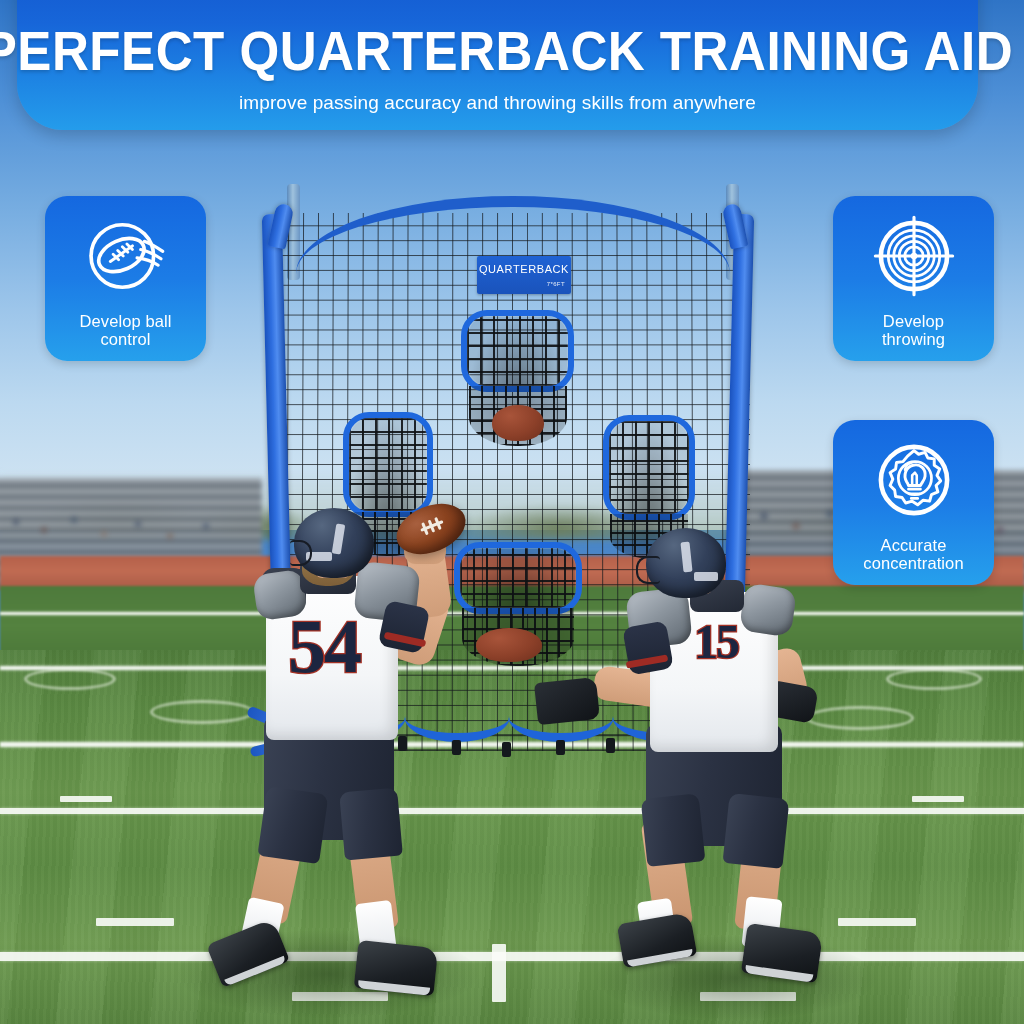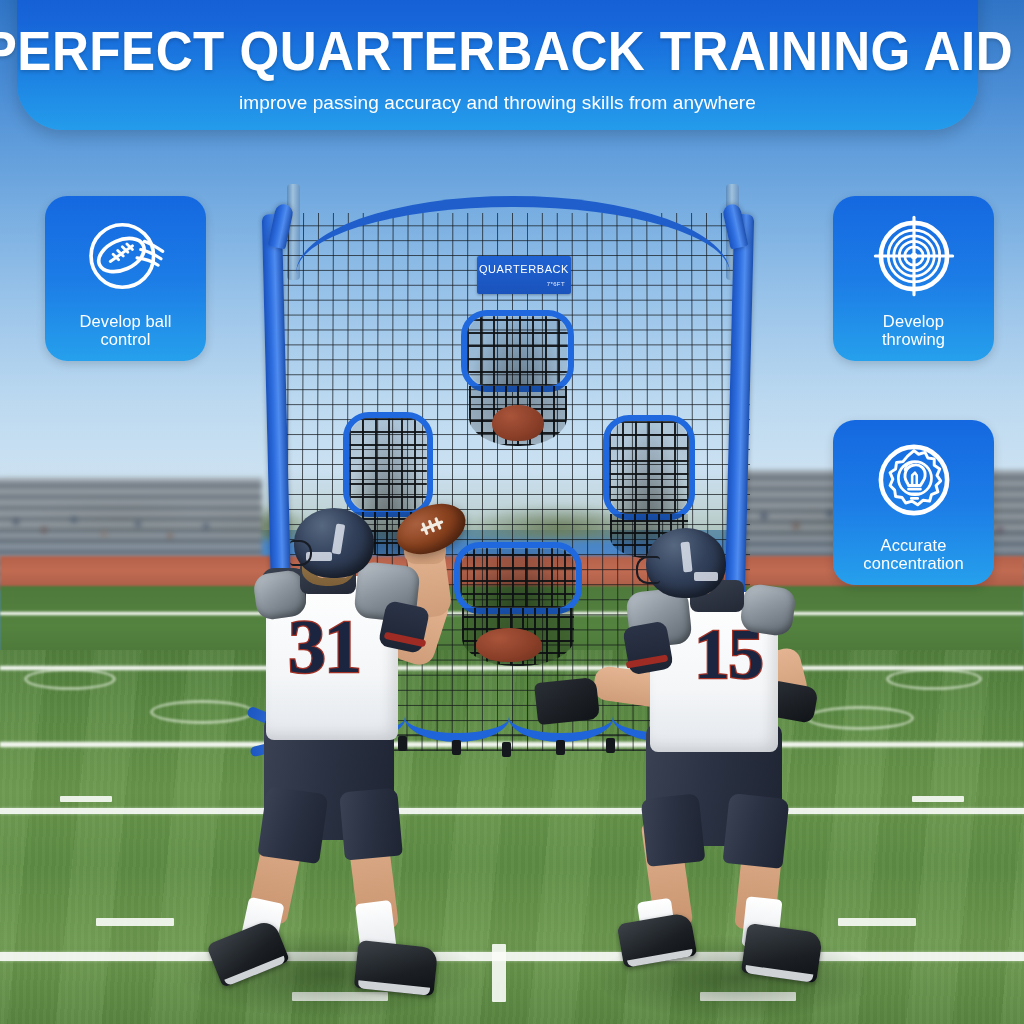--- a/index.html
+++ b/index.html
@@ -581,21 +581,21 @@
       </div>
       <div class="cleat" style="left:356px;top:944px;width:80px;height:48px;transform:rotate(6deg);">
         <div class="cleat-sole" style="left:4px;bottom:0;width:72px;height:8px;"></div>
       </div>
 
       <div class="pants" style="left:264px;top:716px;width:130px;height:124px;"></div>
       <div class="pants" style="left:262px;top:790px;width:62px;height:70px;transform:rotate(8deg);"></div>
       <div class="pants" style="left:342px;top:790px;width:58px;height:68px;transform:rotate(-5deg);"></div>
 
       <div class="jersey" style="left:266px;top:576px;width:132px;height:164px;"></div>
-      <div class="number" style="left:288px;top:608px;font-size:76px;">31</div>
+      <div class="number" style="left:288px;top:608px;font-size:76px;">54</div>
 
       <div class="pad-dark" style="left:262px;top:568px;width:44px;height:44px;"></div>
       <div class="shoulder-pad" style="left:255px;top:572px;width:50px;height:46px;transform:rotate(-8deg);"></div>
       <div class="shoulder-pad" style="left:356px;top:564px;width:62px;height:56px;transform:rotate(6deg);"></div>
       <div class="pad-dark" style="left:300px;top:560px;width:56px;height:34px;border-radius:8px;"></div>
       <div class="sleeve" style="left:382px;top:604px;width:44px;height:46px;transform:rotate(12deg);"></div>
       <div class="sleeve-red" style="left:384px;top:636px;width:42px;height:7px;transform:rotate(12deg);"></div>
 
       <div class="hair" style="left:302px;top:552px;width:52px;height:34px;"></div>
       <div class="neck" style="left:316px;top:552px;width:34px;height:26px;"></div>
@@ -623,21 +623,21 @@
       </div>
       <div class="cleat" style="left:744px;top:928px;width:76px;height:50px;transform:rotate(8deg);">
         <div class="cleat-sole" style="left:4px;bottom:0;width:68px;height:8px;"></div>
       </div>
 
       <div class="pants" style="left:646px;top:724px;width:136px;height:122px;"></div>
       <div class="pants" style="left:644px;top:796px;width:58px;height:68px;transform:rotate(-6deg);"></div>
       <div class="pants" style="left:726px;top:796px;width:60px;height:70px;transform:rotate(6deg);"></div>
 
       <div class="jersey" style="left:650px;top:592px;width:128px;height:160px;"></div>
-      <div class="number" style="left:694px;top:618px;font-size:72px;">15</div>
+      <div class="number" style="left:694px;top:618px;font-size:48px;">15</div>
 
       <div class="shoulder-pad" style="left:628px;top:590px;width:62px;height:56px;transform:rotate(-6deg);"></div>
       <div class="shoulder-pad" style="left:742px;top:586px;width:52px;height:48px;transform:rotate(8deg);"></div>
       <div class="pad-dark" style="left:690px;top:580px;width:54px;height:32px;border-radius:8px;"></div>
       <div class="sleeve" style="left:626px;top:624px;width:44px;height:48px;transform:rotate(-10deg);"></div>
       <div class="sleeve-red" style="left:626px;top:658px;width:42px;height:7px;transform:rotate(-10deg);"></div>
 
       <div class="neck" style="left:678px;top:568px;width:34px;height:26px;"></div>
       <div class="helmet" style="left:646px;top:528px;width:80px;height:70px;">
         <div class="helmet-stripe" style="left:36px;top:14px;width:9px;height:30px;transform:rotate(-6deg);"></div>

